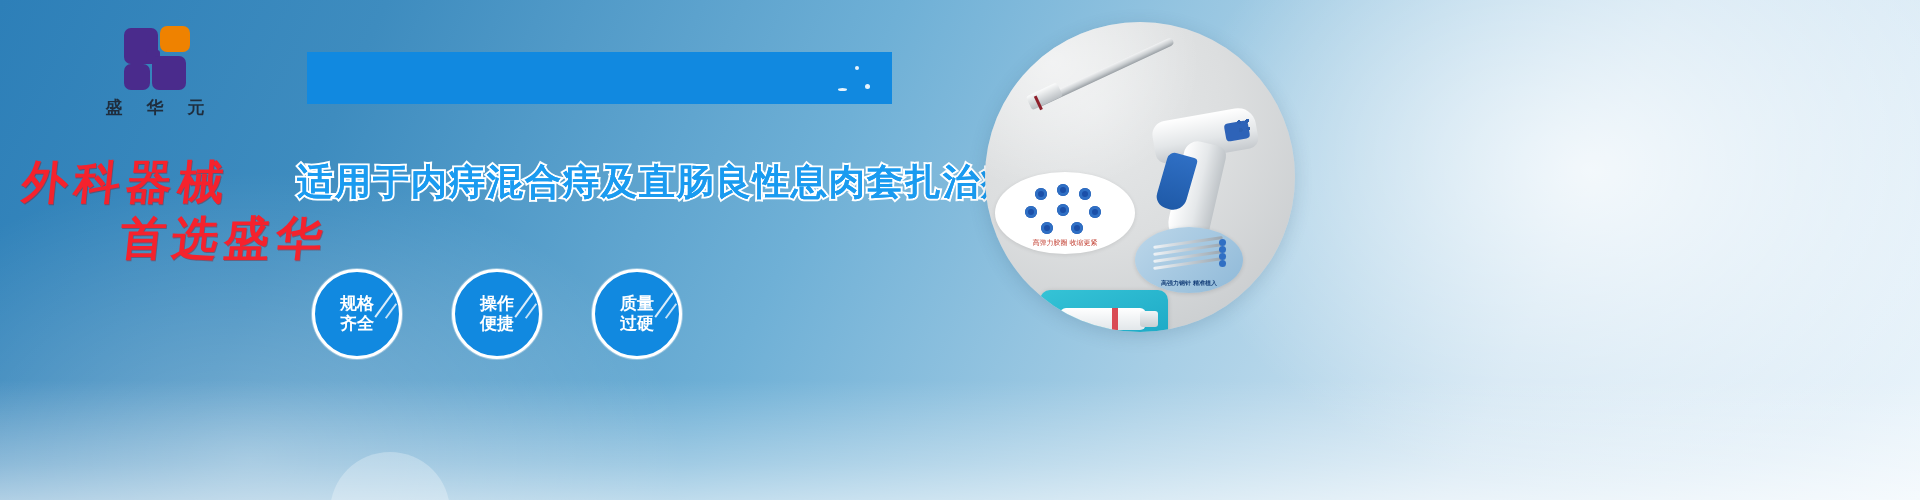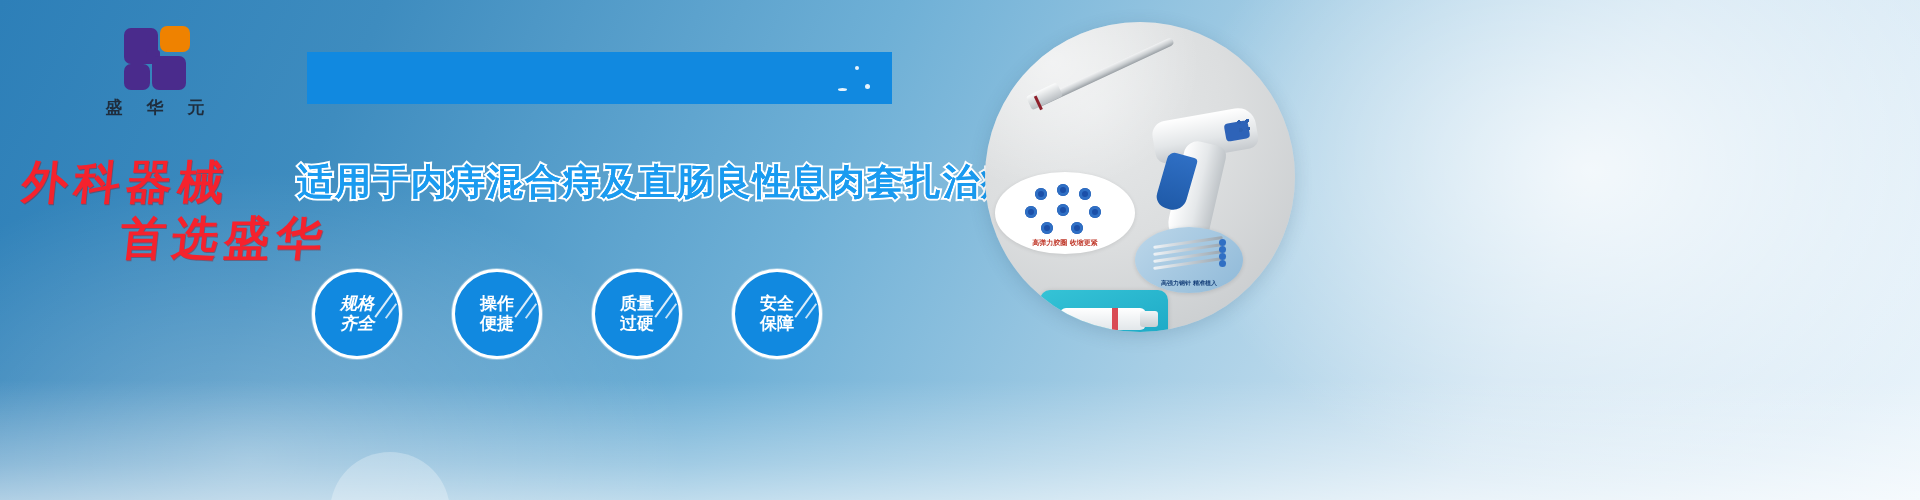--- a/index.html
+++ b/index.html
@@ -74,21 +74,21 @@
     box-shadow:0 0 0 1px rgba(255,255,255,.35);
     color:#ffffff;font-size:17px;font-weight:700;line-height:20px;
     text-align:center;overflow:hidden;
     font-family:"DejaVu Sans",sans-serif;}
   .badge .bl{position:absolute;left:0;right:0;top:21px;}
   .badge .bl span{display:block;}
   .badge .slash{position:absolute;right:14px;top:18px;width:2px;height:30px;
     background:rgba(255,255,255,.85);transform:rotate(36deg);}
   .badge .slash2{position:absolute;right:7px;top:30px;width:2px;height:18px;
     background:rgba(255,255,255,.75);transform:rotate(36deg);}
-  #b0{left:0;font-style:italic;}
+  #b0{left:0;}
   #b1{left:140px;}
   #b2{left:280px;}
   #b3{left:420px;}
 
   
   #photo{position:absolute;left:985px;top:22px;width:310px;height:310px;
     border-radius:50%;overflow:hidden;
     background:radial-gradient(circle at 35% 28%,#e7e9ea 0%,#dcdedf 45%,#cdd0d2 78%,#c2c5c7 100%);
     box-shadow:0 4px 18px rgba(40,70,100,.18);}
   #photo .softlight{position:absolute;left:-10%;top:-15%;width:80%;height:70%;
@@ -128,21 +128,21 @@
   
   .card-rings{position:absolute;left:10px;top:150px;width:140px;height:82px;
     background:#ffffff;border-radius:70px/41px;overflow:hidden;
     box-shadow:0 1px 4px rgba(0,0,0,.10);}
   .ring{position:absolute;width:12px;height:12px;border-radius:50%;
     background:#1b4fa8;box-shadow:inset 0 0 0 3px #2f6fc4;}
   .rg1{left:40px;top:16px;} .rg2{left:62px;top:12px;} .rg3{left:84px;top:16px;}
   .rg4{left:30px;top:34px;} .rg5{left:62px;top:32px;} .rg6{left:94px;top:34px;}
   .rg7{left:46px;top:50px;} .rg8{left:76px;top:50px;}
   .card-rings .cap{position:absolute;left:0;right:0;bottom:6px;text-align:center;
-    font-size:7px;font-weight:700;color:#c0392b;letter-spacing:0;
+    font-size:7px;font-weight:400;color:#c0392b;letter-spacing:0;
     font-family:"DejaVu Sans",sans-serif;}
 
   
   .card-needles{position:absolute;left:150px;top:205px;width:108px;height:66px;
     background:linear-gradient(135deg,#bcd7ea,#8fb9d8);border-radius:54px/33px;
     overflow:hidden;box-shadow:0 1px 4px rgba(0,0,0,.12);}
   .needle{position:absolute;height:3px;background:linear-gradient(to right,#eef3f7,#9aa6b0);
     border-radius:2px;transform:rotate(-8deg);}
   .nd1{left:18px;top:14px;width:70px;}
   .nd2{left:18px;top:21px;width:70px;}
@@ -218,28 +218,20 @@
       <div class="slash2"></div>
     </div>
     <div class="badge" id="b1">
       <div class="bl">
         <span>操作</span>
         <span>便捷</span>
       </div>
       <div class="slash"></div>
       <div class="slash2"></div>
     </div>
-    <div class="badge" id="b3">
-      <div class="bl">
-        <span>安全</span>
-        <span>保障</span>
-      </div>
-      <div class="slash"></div>
-      <div class="slash2"></div>
-    </div>
   </div>
 
   <div id="photo">
     <div class="softlight"></div>
 
     <div class="dev-shaft"></div>
     <div class="dev-tip"></div>
     <div class="dev-tip-ring"></div>
     <div class="dev-body"></div>
     <div class="dev-btn"></div>

